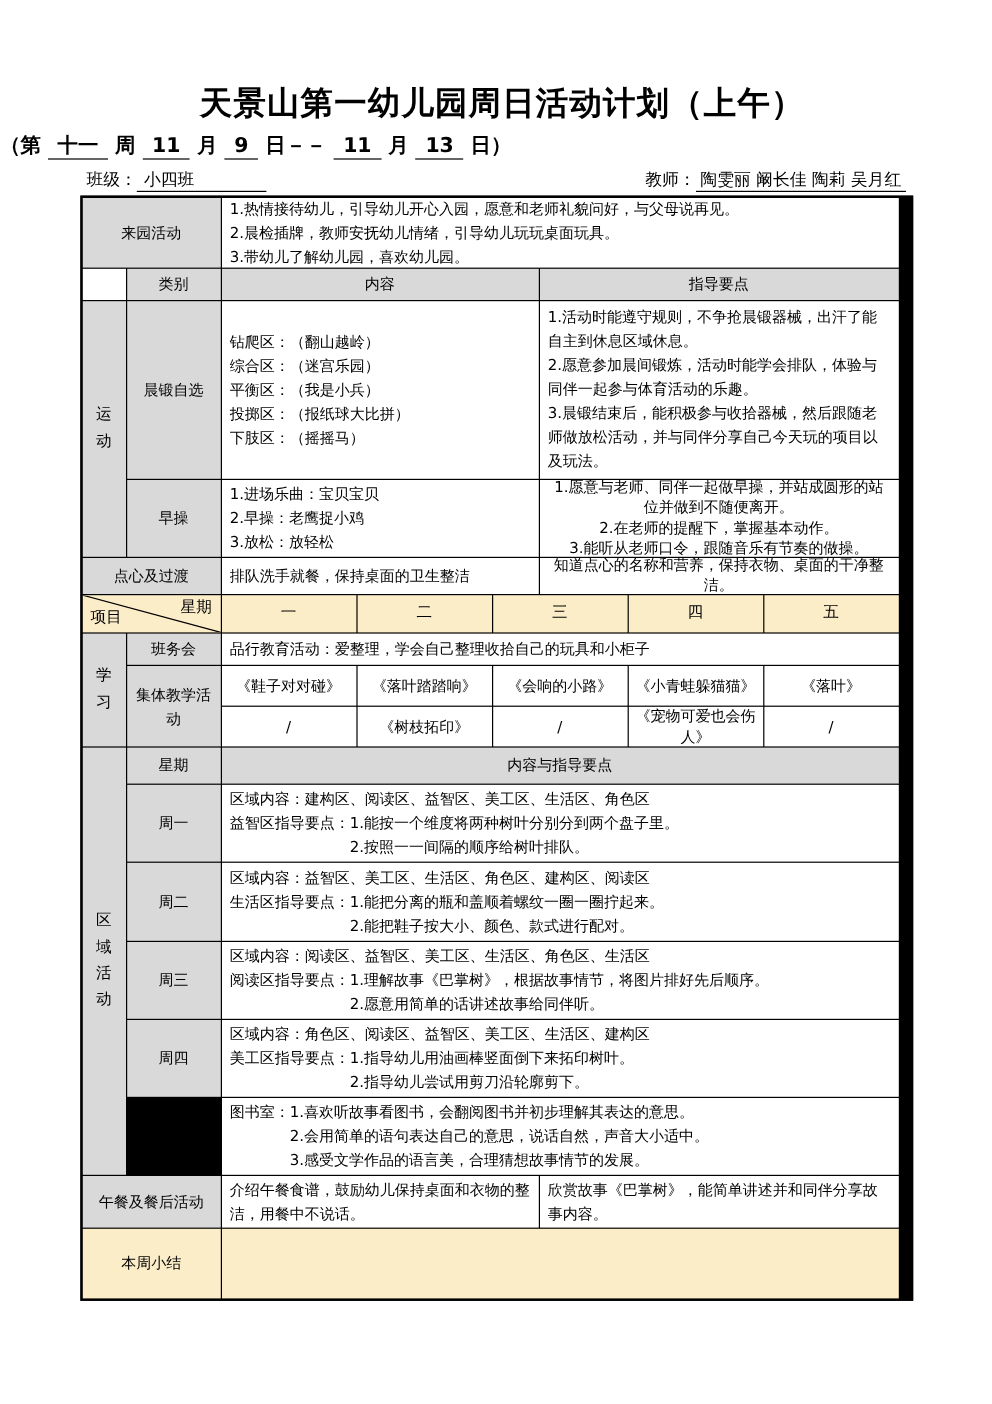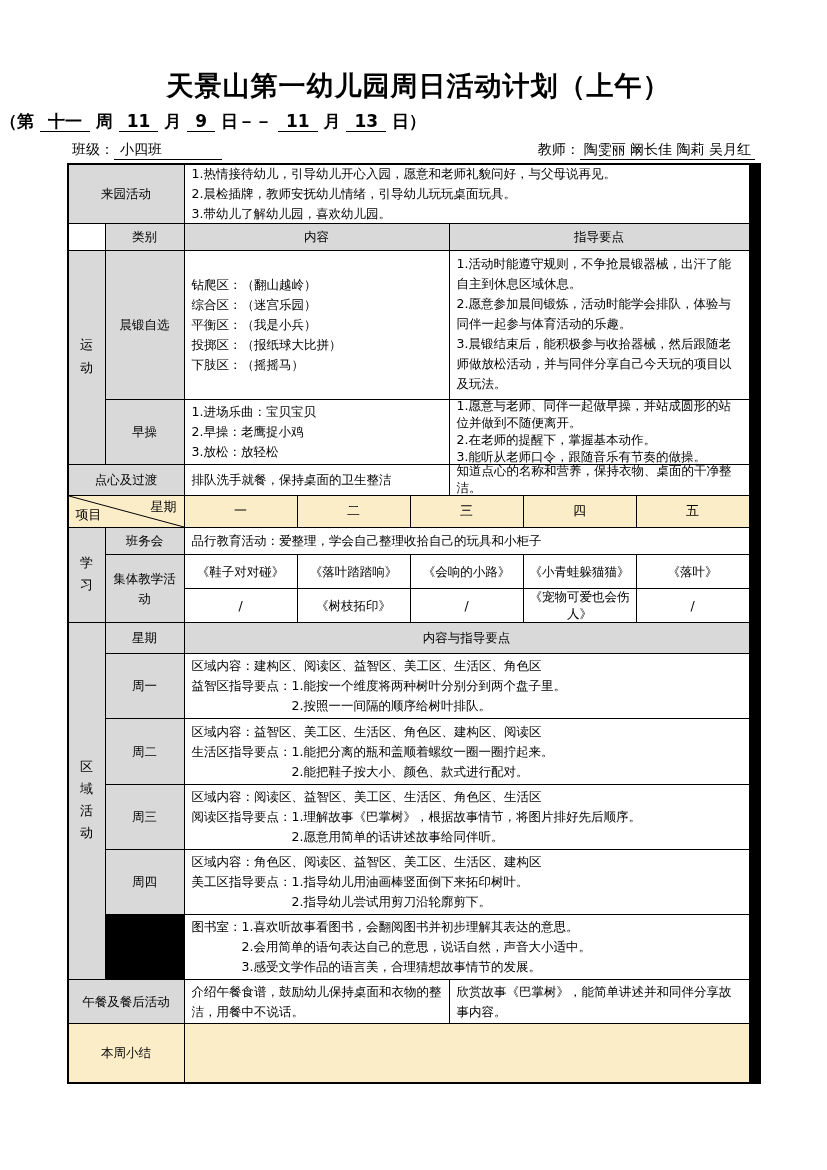--- a/index.html
+++ b/index.html
@@ -12,21 +12,21 @@
   .uv2{border-bottom:1.5px solid #000;padding:0 4px;display:inline-block;}
   .grid{width:690px;margin:0 auto;display:grid;background:#000;gap:1px;border:2px solid #000;
         grid-template-columns:36px 78px 112px 112px 38px 73px 112px 112px;
         grid-template-rows:58px 26px 148px 64px 30px 31px 26px 33px 33px 30px 64px 65px 64px 64px 64px 43px 58px;}
   .cell{background:#fff;padding:3px 7px;font-size:12.5px;line-height:1.6;overflow:hidden;box-sizing:border-box;}
   .c{display:flex;align-items:center;justify-content:center;text-align:center;padding:2px;}
   .g{background:#D9D9D9;}
   .y{background:#FCEDC9;}
   .pre{white-space:pre-line;}
   .vflex{display:flex;flex-direction:column;justify-content:center;}
-  .tight{line-height:1.35;}
+  .tight{line-height:1.35;text-align:center;}
   .vert span{display:block;width:15px;word-break:break-all;text-align:center;line-height:1.7;font-size:13px;font-family:Liberation Mono, monospace;}
   .corner{position:relative;padding:0;}
   .corner svg{position:absolute;left:0;top:0;width:100%;height:100%;}
   .corner .tr{position:absolute;top:1px;right:7px;font-size:13px;}
   .corner .bl{position:absolute;bottom:1px;left:7px;font-size:13px;margin-top:19px;}
   .day{font-size:13px;}
 </style>
 </head>
 <body>
 

